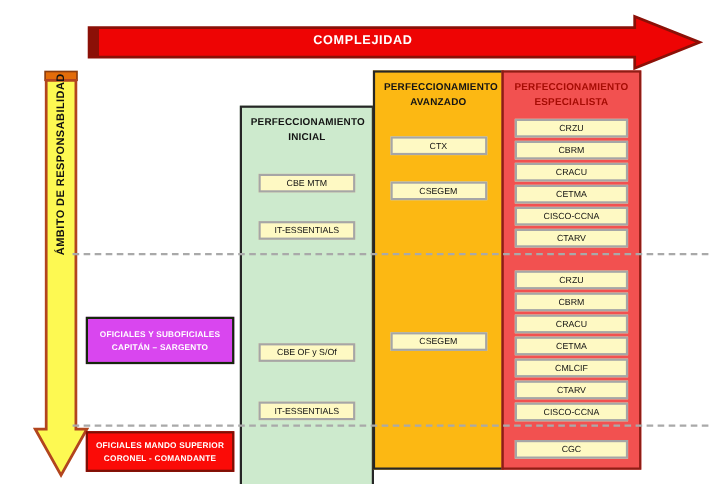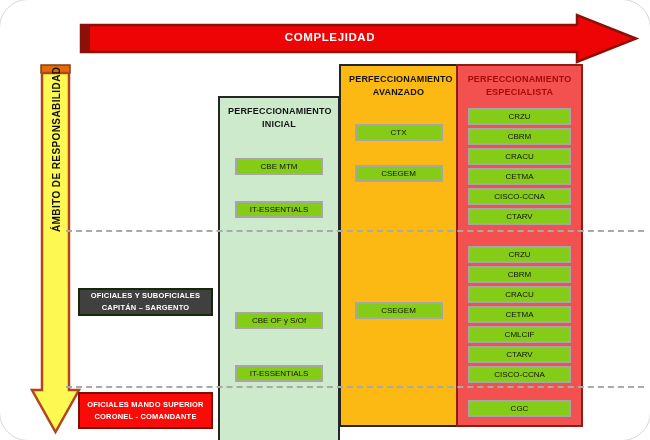--- a/index.html
+++ b/index.html
@@ -1,20 +1,19 @@
 <!DOCTYPE html>
 <html><head>
 <meta charset="utf-8">
 <style>
   html,body { margin:0; padding:0; background:#ffffff; }
   .stage {
     position:relative; width:650px; height:440px; overflow:hidden;
     background:#ffffff; outline:1px solid #d8d8d8;
     font-family:"Liberation Sans", sans-serif;
-    border-radius:28px;
   }
   svg { position:absolute; left:0; top:0; }
 
   
   .complexity-label {
     position:absolute; left:110px; top:31px; width:440px;
     text-align:center; color:#ffffff; font-weight:bold; font-size:11.5px;
     letter-spacing:0.6px; z-index:2;
   }
   
@@ -31,21 +30,21 @@
   #col-especialista { left:456px; width:127px; background:#f25150; border-color:#8e1d15; }
   .col-header {
     padding:7px 8px 0; text-align:center; font-weight:bold; font-size:9px;
     line-height:1.4; color:#141414; letter-spacing:0.2px;
   }
   .col-header.red-text { color:#a60c04; }
 
   
   .cell { position:absolute; left:0; right:0; display:flex; flex-direction:column; align-items:center; z-index:2; }
   .course-box {
-    background:#84cc16; border:2px solid #a6a6a6; box-sizing:border-box;
+    background:#fef9c3; border:2px solid #a6a6a6; box-sizing:border-box;
     height:17px; display:flex; align-items:center; justify-content:center;
     font-size:8px; color:#111; line-height:1; white-space:nowrap; padding:0 3px;
   }
   #col-inicial .course-box, #col-avanzado .course-box { width:88px; }
   #col-especialista .course-box { width:103px; }
   .cell-mtm-inicial      { top:60px;  gap:26px; }
   .cell-mtm-avanzado     { top:58px;  gap:24px; }
   .cell-mtm-especialista { top:42px;  gap:3px;  }
   .cell-of-inicial       { top:214px; gap:36px; }
   .cell-of-avanzado      { top:236px; }
@@ -58,21 +57,21 @@
   #dash-2 { top:386px; }
 
   
   .rank-label {
     position:absolute; left:78px; width:135px; box-sizing:border-box; z-index:4;
     display:flex; flex-direction:column; align-items:center; justify-content:center;
     text-align:center; color:#ffffff; font-weight:bold; font-size:7.5px; line-height:1.6;
     letter-spacing:0.2px;
   }
   #label-mtm { top:138px; height:43px; background:#1d5467; border:2px solid #0d1e25; }
-  #label-of  { top:288px; height:28px; background:#404040; border:2px solid #16280c; }
+  #label-of  { top:288px; height:43px; background:#d946ef; border:2px solid #16280c; }
   #label-sup { top:392px; height:37px; background:#fb0b07; border:2px solid #7c1006; }
 </style>
 </head>
 <body>
 
 <div class="stage">
 
   <svg width="650" height="70" viewBox="0 0 650 70" aria-hidden="true">
     <polygon points="81,25 577,25 577,15 636,38.5 577,62 577,52 81,52" fill="#ee0404" stroke="#8b1007" stroke-width="2.5"></polygon>
     <rect x="81" y="25" width="9" height="27" fill="#8b1007"></rect>

